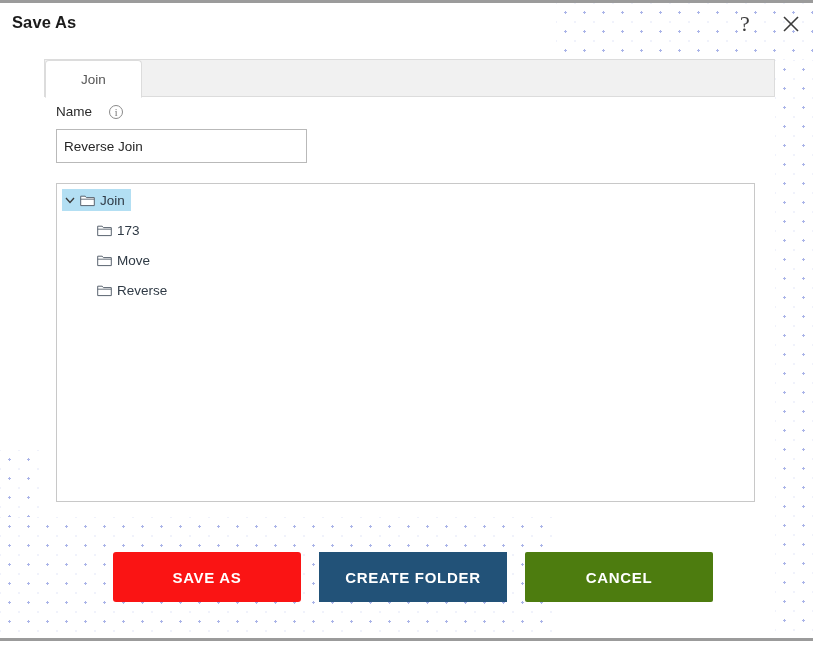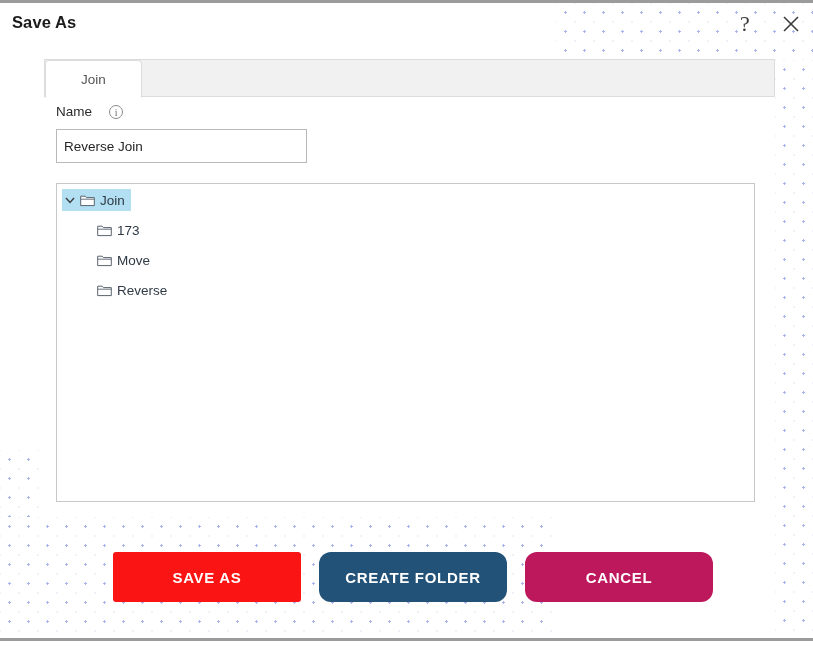--- a/index.html
+++ b/index.html
@@ -219,22 +219,22 @@
     border-radius: 3px;
     color: #ffffff;
     font-family: "Liberation Sans", sans-serif;
     font-size: 15px;
     font-weight: bold;
     letter-spacing: 0.7px;
     cursor: pointer;
     padding: 0;
   }
   #save-as-button       { width: 188px; background: #fa1414; }
-  #create-folder-button { width: 188px; background: #225278; border-radius: 12px; }
-  #cancel-button        { width: 188px; background: #be185d; border-radius: 12px; }
+  #create-folder-button { width: 188px; background: #225278; border-radius: 0; }
+  #cancel-button        { width: 188px; background: #4d7c0f; border-radius: 2px; }
 </style>
 </head>
 <body>
 
 <div id="app-root">
 
   <div class="top-rule"></div>
 
   <div class="dots" id="dots-top-right"></div>
   <div class="dots" id="dots-right-col"></div>

